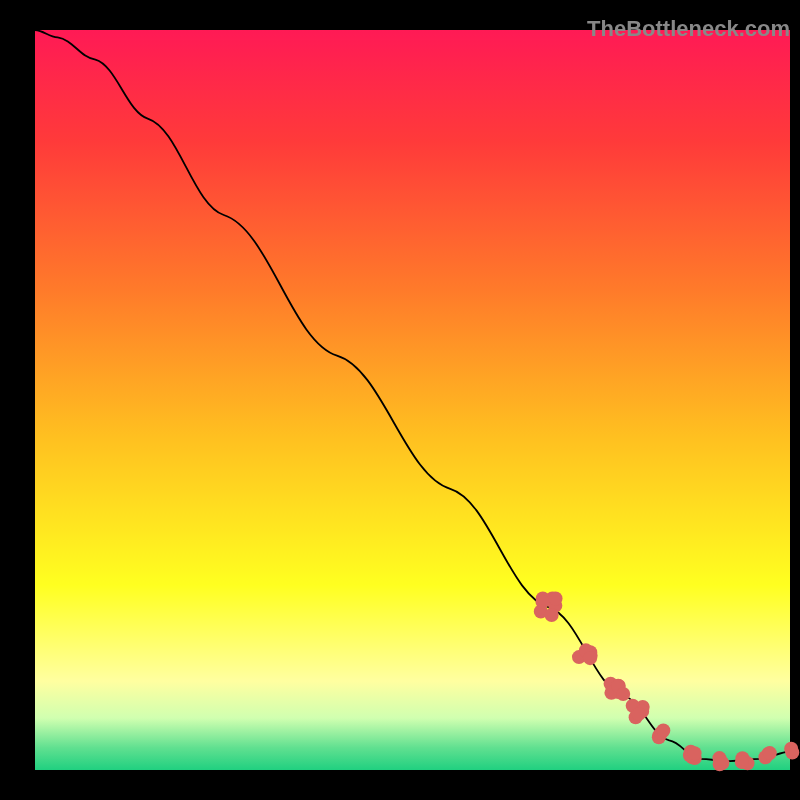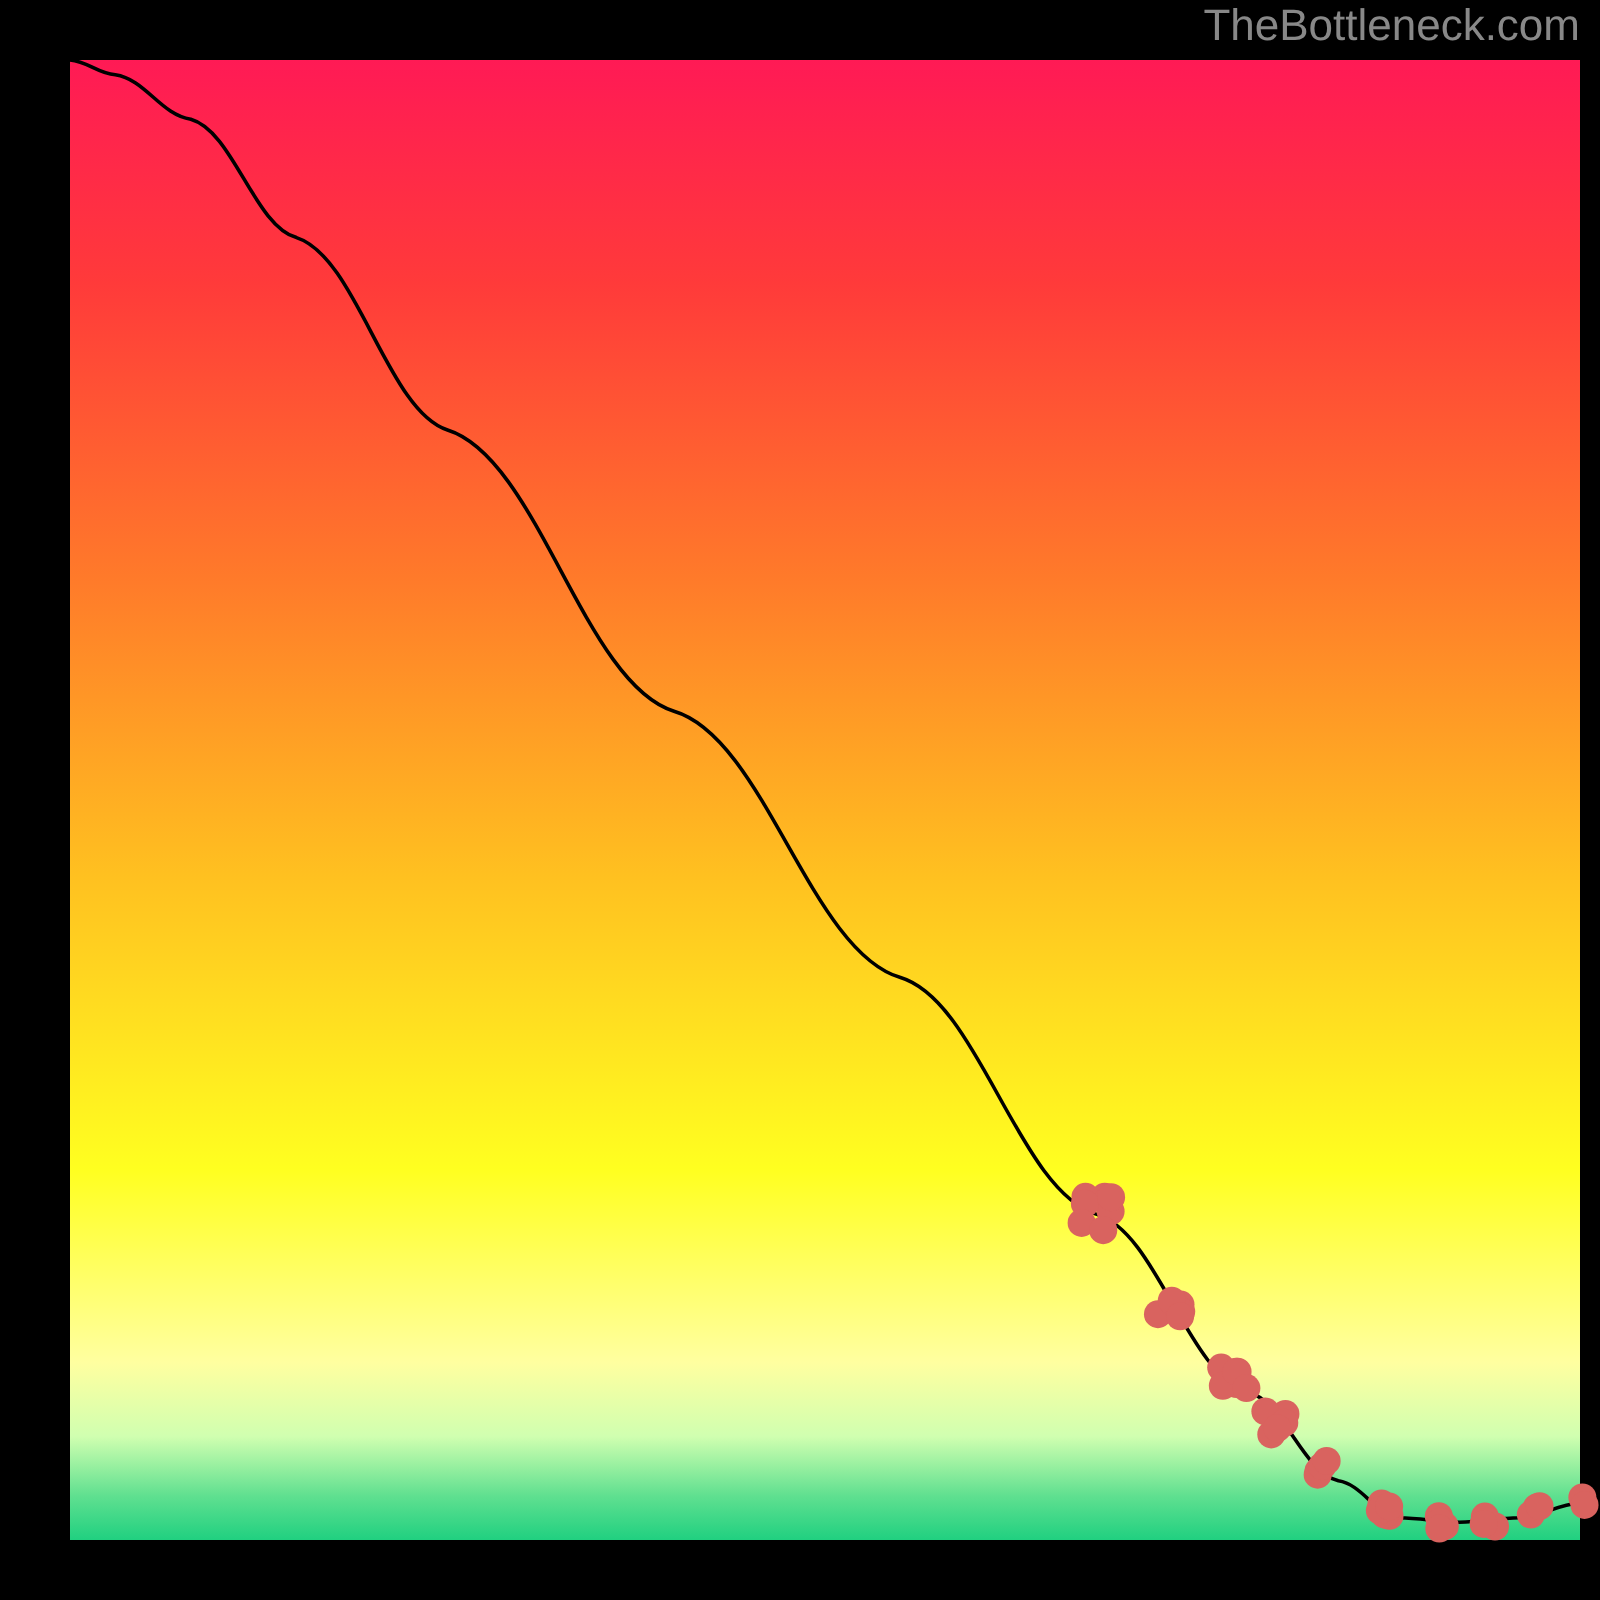--- a/index.html
+++ b/index.html
@@ -13,25 +13,25 @@
   }
   .chart-container {
     position: absolute;
     top: 0;
     left: 0;
     width: 800px;
     height: 800px;
   }
   .watermark {
     position: absolute;
-    top: 0;
+    top: 16px;
     right: 10px;
     color: #888;
     font-size: 22px;
-    font-weight: normal;
+    font-weight: bold;
     font-family: Arial, sans-serif;
     z-index: 10;
   }
   svg {
     display: block;
   }
 </style>
 </head>
 <body>
 

